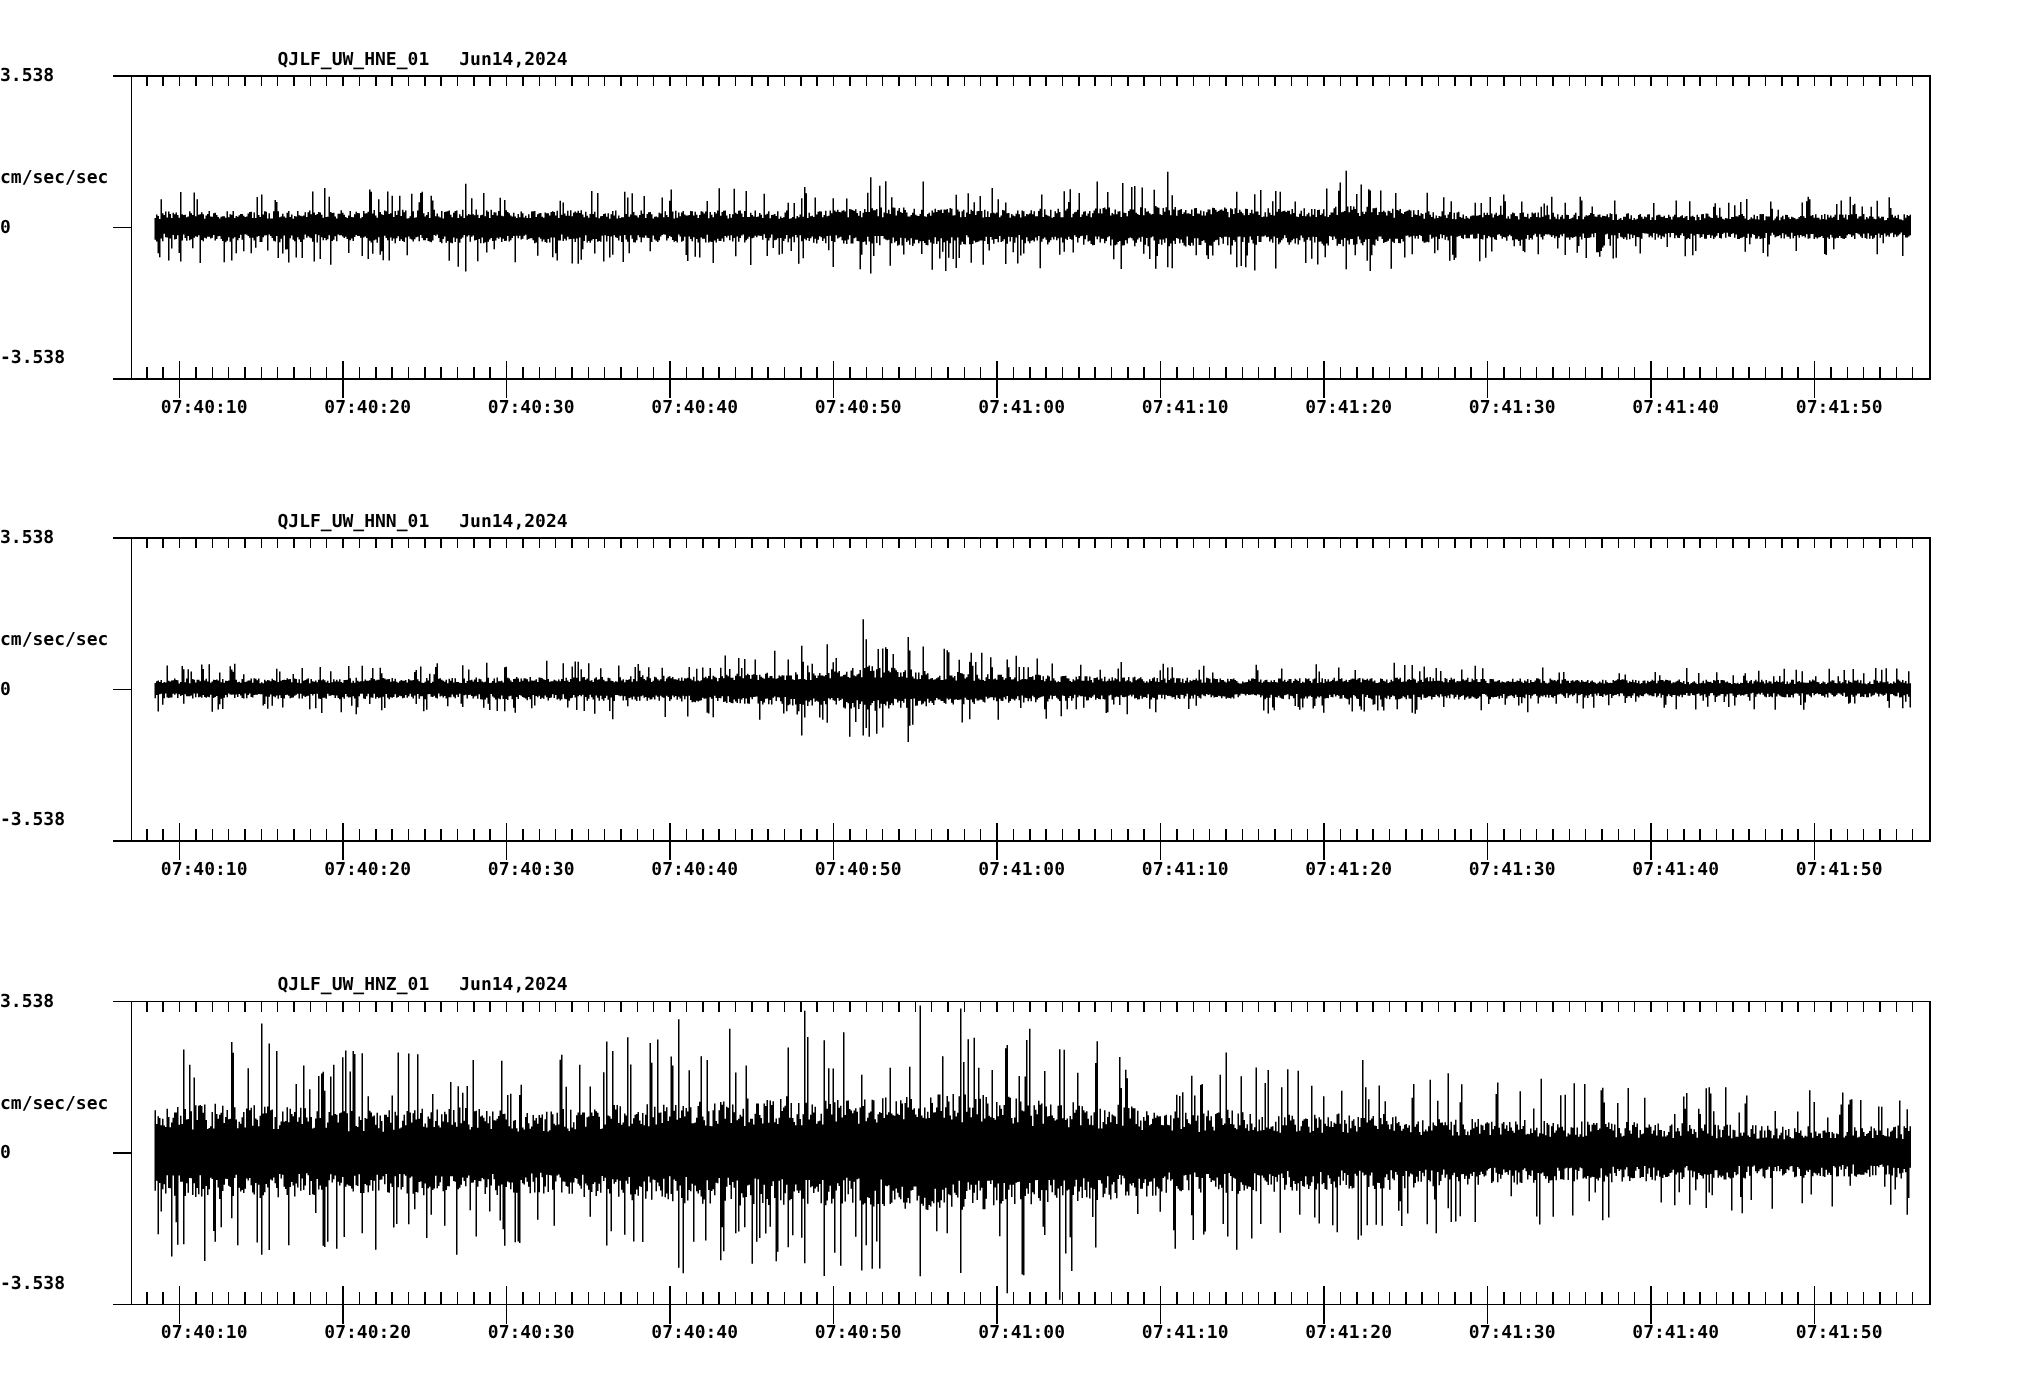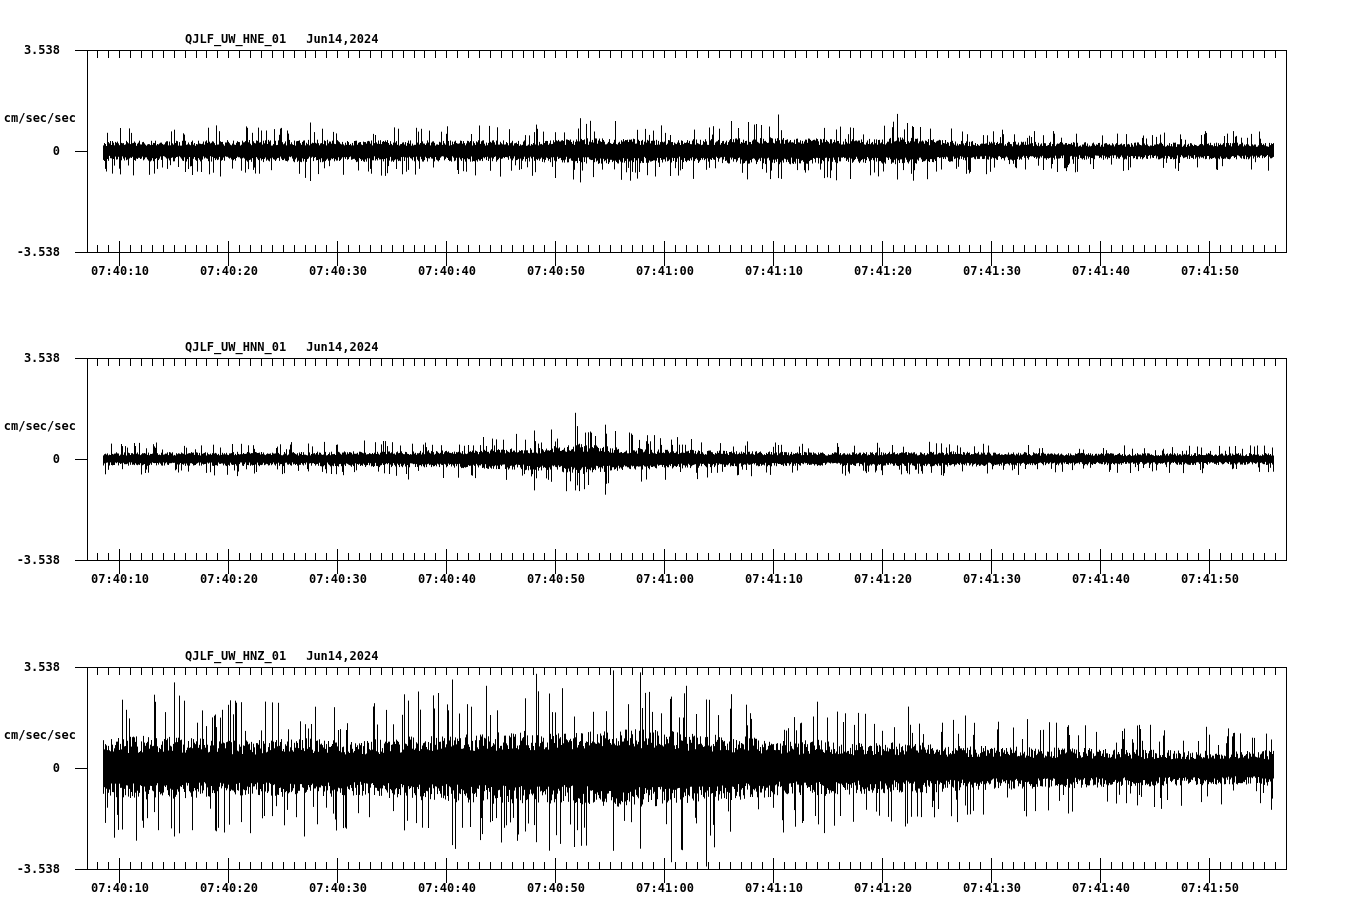--- a/index.html
+++ b/index.html
@@ -3,28 +3,28 @@
 <meta charset="utf-8">
 <style>
   html,body{margin:0;padding:0;background:#ffffff;}
   body{width:1358px;height:924px;position:relative;overflow:hidden;
        font-family:"DejaVu Sans Mono","Liberation Mono",monospace;
        font-weight:bold;color:#000;}
   .panel{position:absolute;left:0;width:1358px;height:250px;}
   .p0{top:32px}.p1{top:340px}.p2{top:649px}
   .ptitle{position:absolute;left:185px;top:0;height:14px;font-size:12px;line-height:14px;white-space:pre;}
   .ptitle .date{display:inline-block;margin-left:20px;}
-  .ylab{position:absolute;left:0;width:60px;font-size:12px;line-height:16px;text-align:right;white-space:pre;}
-  .ytop{top:10px}.ybot{top:212px}.yzero{top:111px}
+  .ylab{position:absolute;left:0;width:60px;font-size:12px;line-height:16px;text-align:left;white-space:pre;}
+  .ytop{top:10px}.ybot{top:198px}.yzero{top:111px}
   .yunit{top:78px;width:76px}
   .plot{position:absolute;left:0;top:18px;width:1300px;height:218px;}
   .plot path,.plot rect{stroke:#000;stroke-width:1;fill:none;shape-rendering:crispEdges;}
   .plot .trace{shape-rendering:auto;}
   .xlabels{position:absolute;left:0;top:231px;width:1358px;height:16px;font-size:12px;line-height:16px;}
-  .xlabels span{position:absolute;top:0;width:90px;text-align:center;}
+  .xlabels span{position:absolute;top:0;width:90px;text-align:right;}
 </style>
 </head>
 <body>
 
 <div id="seismogram-page">
 
   <div class="panel p0">
     <div class="ptitle"><span>QJLF_UW_HNE_01</span><span class="date">Jun14,2024</span></div>
     <div class="ylab ytop">3.538</div>
     <div class="ylab yunit">cm/sec/sec</div>

